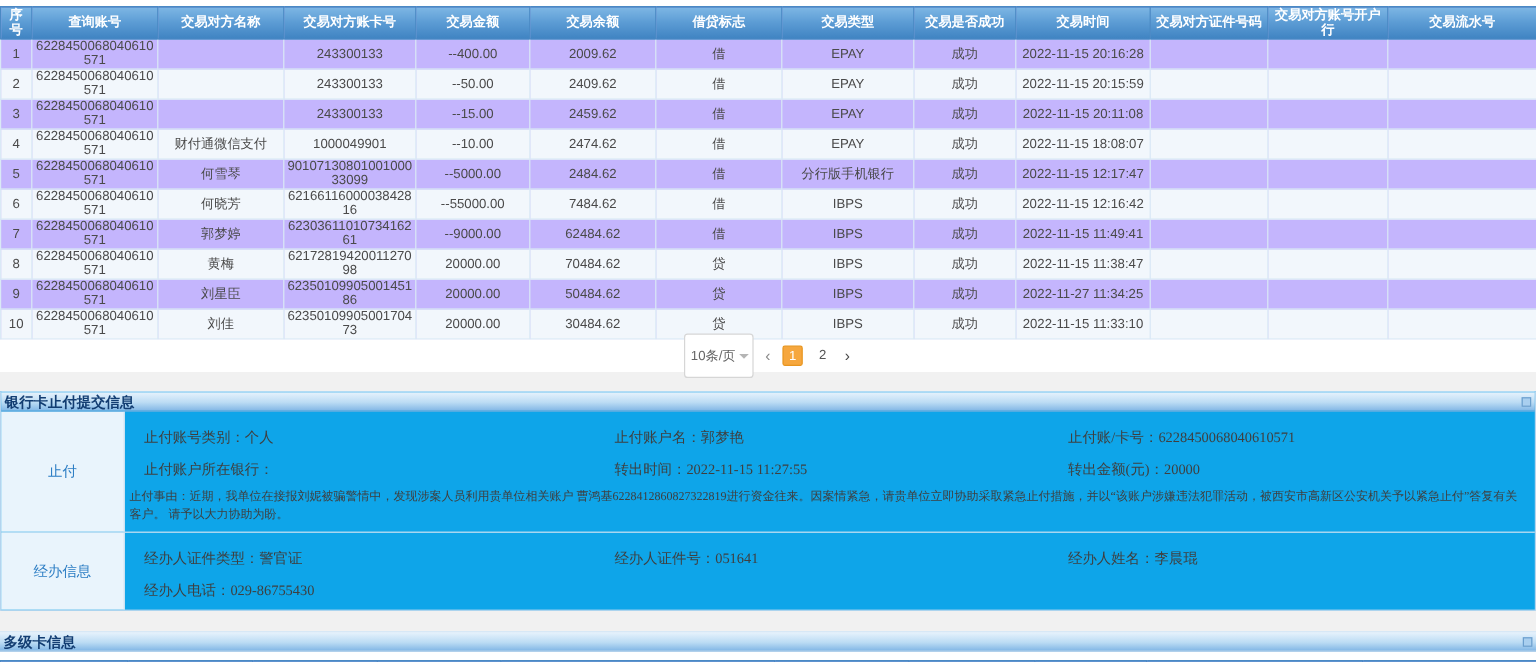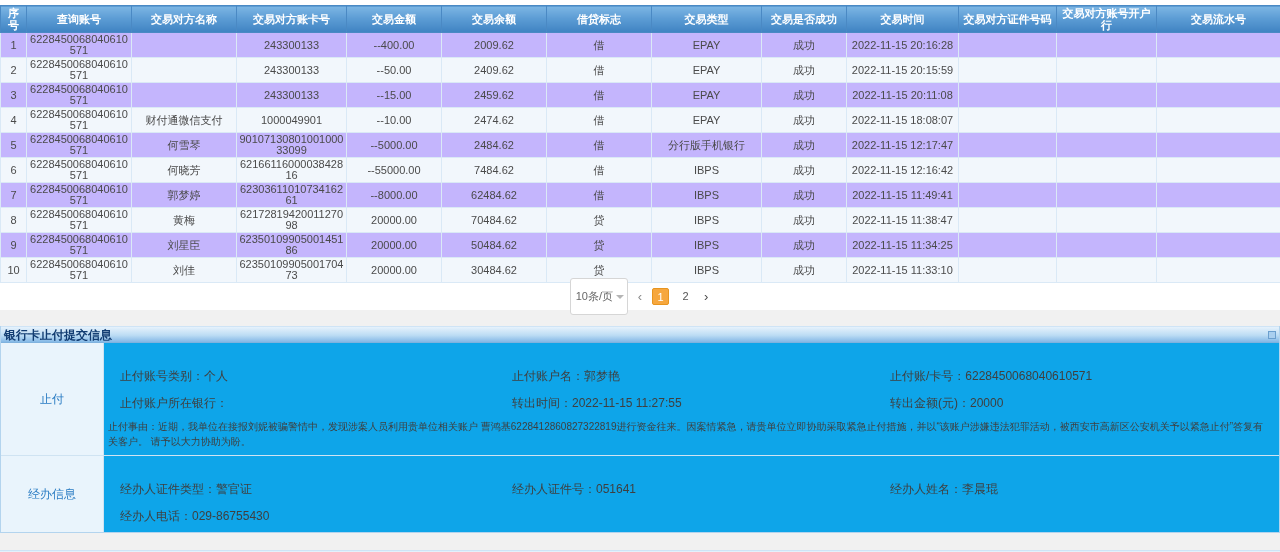--- a/index.html
+++ b/index.html
@@ -45,21 +45,21 @@
     border-top:1px solid #cfe4f6; border-bottom:1px solid #7fb2de;
     font-size:12px; font-weight:bold; color:#123d72; line-height:16px; padding-left:3px;
   }
   .corner-sq { position:absolute; right:3px; top:4px; width:8px; height:8px;
     background:#a9cfef; border:1px solid #6b9fce; cursor:pointer; }
 
   .panel-row { display:flex; border-bottom:1px solid #cfe3f2; }
   .panel-row:last-child { border-bottom:none; }
   .row-label { width:103px; background:#e9f4fc; color:#2a7cc3; font-size:12px;
     display:flex; align-items:center; justify-content:center; border-right:1px solid #cfe3f2; }
-  .row-content { flex:1; padding-top:20px; }
+  .row-content { flex:1; padding-top:8px;font-family:Liberation Serif, serif; }
 
   .fields-grid { display:grid; grid-template-columns:392px 378px 1fr; }
   .field { height:27px; line-height:27px; font-size:12px; color:#3f3f3f; padding-left:16px;
     white-space:nowrap; overflow:hidden; }
   .reason { font-size:10px; color:#3f3f3f; line-height:15px; padding:2px 6px 6px 4px; }
 
   .stop-row .row-content { min-height:92px; }
   .handler-row .row-content { min-height:53px; padding-bottom:2px; }
 
   .btable-wrap { background:#fff; padding-top:7px; }
@@ -191,21 +191,21 @@
         <td>2022-11-15 12:16:42</td>
         <td></td>
         <td></td>
         <td></td>
       </tr>
       <tr>
         <td>7</td>
         <td>6228450068040610571</td>
         <td>郭梦婷</td>
         <td>6230361101073416261</td>
-        <td>--8000.00</td>
+        <td>--9000.00</td>
         <td>62484.62</td>
         <td>借</td>
         <td>IBPS</td>
         <td>成功</td>
         <td>2022-11-15 11:49:41</td>
         <td></td>
         <td></td>
         <td></td>
       </tr>
       <tr>
@@ -226,21 +226,21 @@
       <tr>
         <td>9</td>
         <td>6228450068040610571</td>
         <td>刘星臣</td>
         <td>6235010990500145186</td>
         <td>20000.00</td>
         <td>50484.62</td>
         <td>贷</td>
         <td>IBPS</td>
         <td>成功</td>
-        <td>2022-11-15 11:34:25</td>
+        <td>2022-11-27 11:34:25</td>
         <td></td>
         <td></td>
         <td></td>
       </tr>
       <tr>
         <td>10</td>
         <td>6228450068040610571</td>
         <td>刘佳</td>
         <td>6235010990500170473</td>
         <td>20000.00</td>

